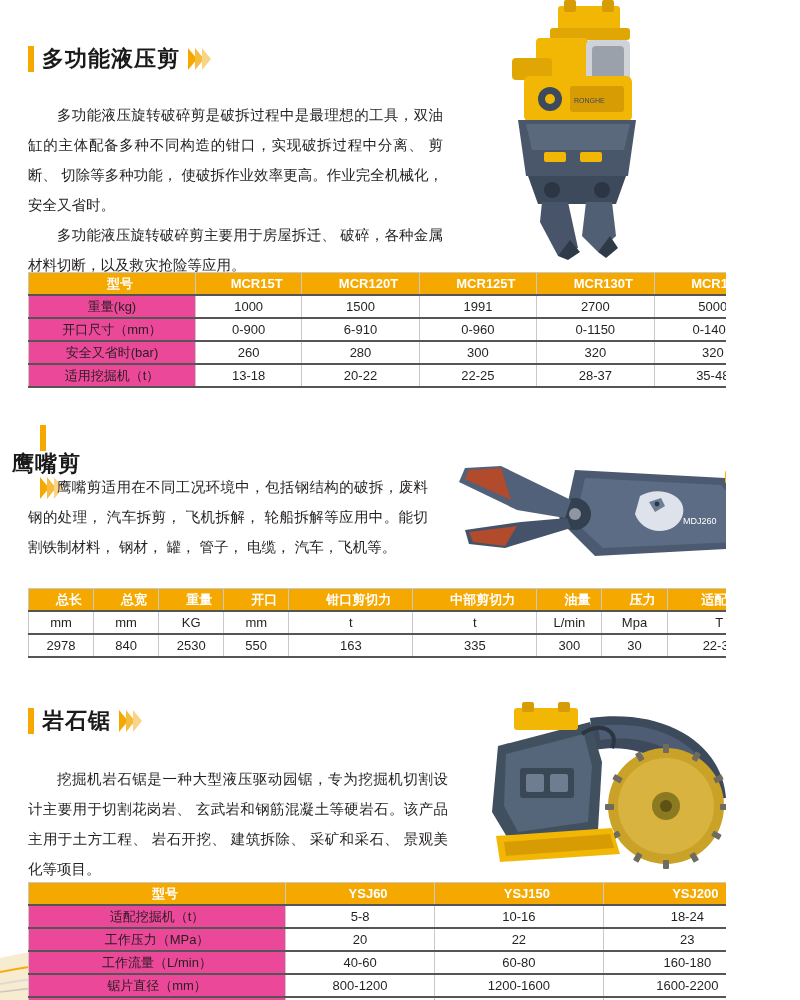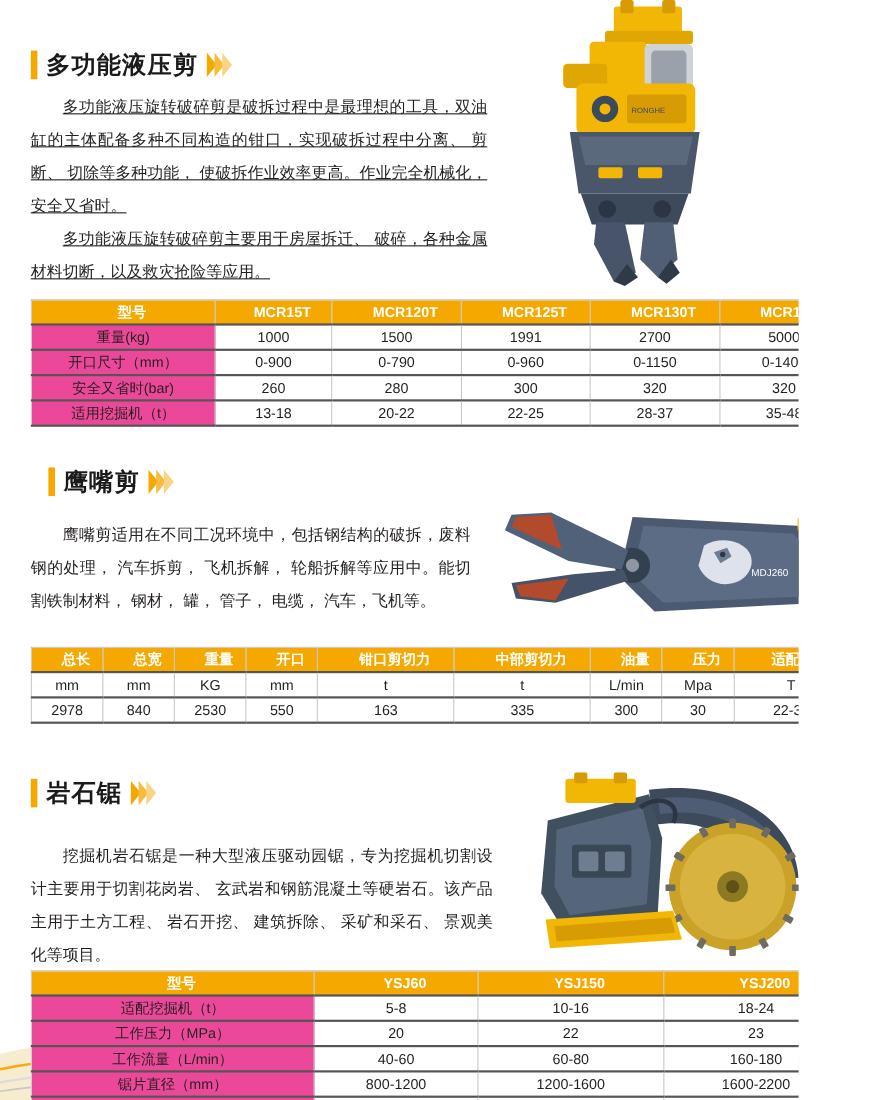--- a/index.html
+++ b/index.html
@@ -134,21 +134,21 @@
   <div class="section-head" style="left:28px; top:46px;">
     <div class="head-bar"></div>
     <div class="head-title">多功能液压剪</div>
     <div class="head-arrows">
       <span class="a1"></span>
         <span class="a2"></span>
         <span class="a3"></span>
     </div>
   </div>
 
-  <div class="para" style="left:28px; top:83px; width:415px;text-decoration:underline;">
+  <div class="para" style="left:28px; top:100px; width:415px;">
     <p>多功能液压旋转破碎剪是破拆过程中是最理想的工具，双油缸的主体配备多种不同构造的钳口，实现破拆过程中分离、 剪断、 切除等多种功能， 使破拆作业效率更高。作业完全机械化，安全又省时。</p>
     <p>多功能液压旋转破碎剪主要用于房屋拆迁、 破碎，各种金属材料切断，以及救灾抢险等应用。</p>
   </div>
 
   <svg class="art" style="left:440px; top:0px;" width="340" height="260" viewBox="0 0 340 260">
 
     <rect x="118" y="6" width="62" height="26" rx="3" fill="#f2b705"></rect>
     <rect x="124" y="0" width="12" height="12" rx="2" fill="#d79c04"></rect>
     <rect x="162" y="0" width="12" height="12" rx="2" fill="#d79c04"></rect>
     <rect x="110" y="28" width="80" height="12" rx="3" fill="#e0a704"></rect>
@@ -193,21 +193,21 @@
       <td class="rowlabel">重量(kg)</td>
       <td>1000</td>
       <td>1500</td>
       <td>1991</td>
       <td>2700</td>
       <td>5000</td>
     </tr>
     <tr>
       <td class="rowlabel">开口尺寸（mm）</td>
       <td>0-900</td>
-      <td>0-790</td>
+      <td>6-910</td>
       <td>0-960</td>
       <td>0-1150</td>
       <td>0-1400</td>
     </tr>
     <tr>
       <td class="rowlabel">安全又省时(bar)</td>
       <td>260</td>
       <td>280</td>
       <td>300</td>
       <td>320</td>
@@ -217,21 +217,21 @@
       <td class="rowlabel">适用挖掘机（t）</td>
       <td>13-18</td>
       <td>20-22</td>
       <td>22-25</td>
       <td>28-37</td>
       <td>35-48</td>
     </tr>
   </tbody>
     </table>
 
-  <div class="section-head" style="left:44px; top:425px;">
+  <div class="section-head" style="left:12px; top:425px;flex-direction:column;">
     <div class="head-bar"></div>
     <div class="head-title">鹰嘴剪</div>
     <div class="head-arrows">
       <span class="a1"></span>
         <span class="a2"></span>
         <span class="a3"></span>
     </div>
   </div>
 
   <div class="para" style="left:28px; top:472px; width:400px;">

